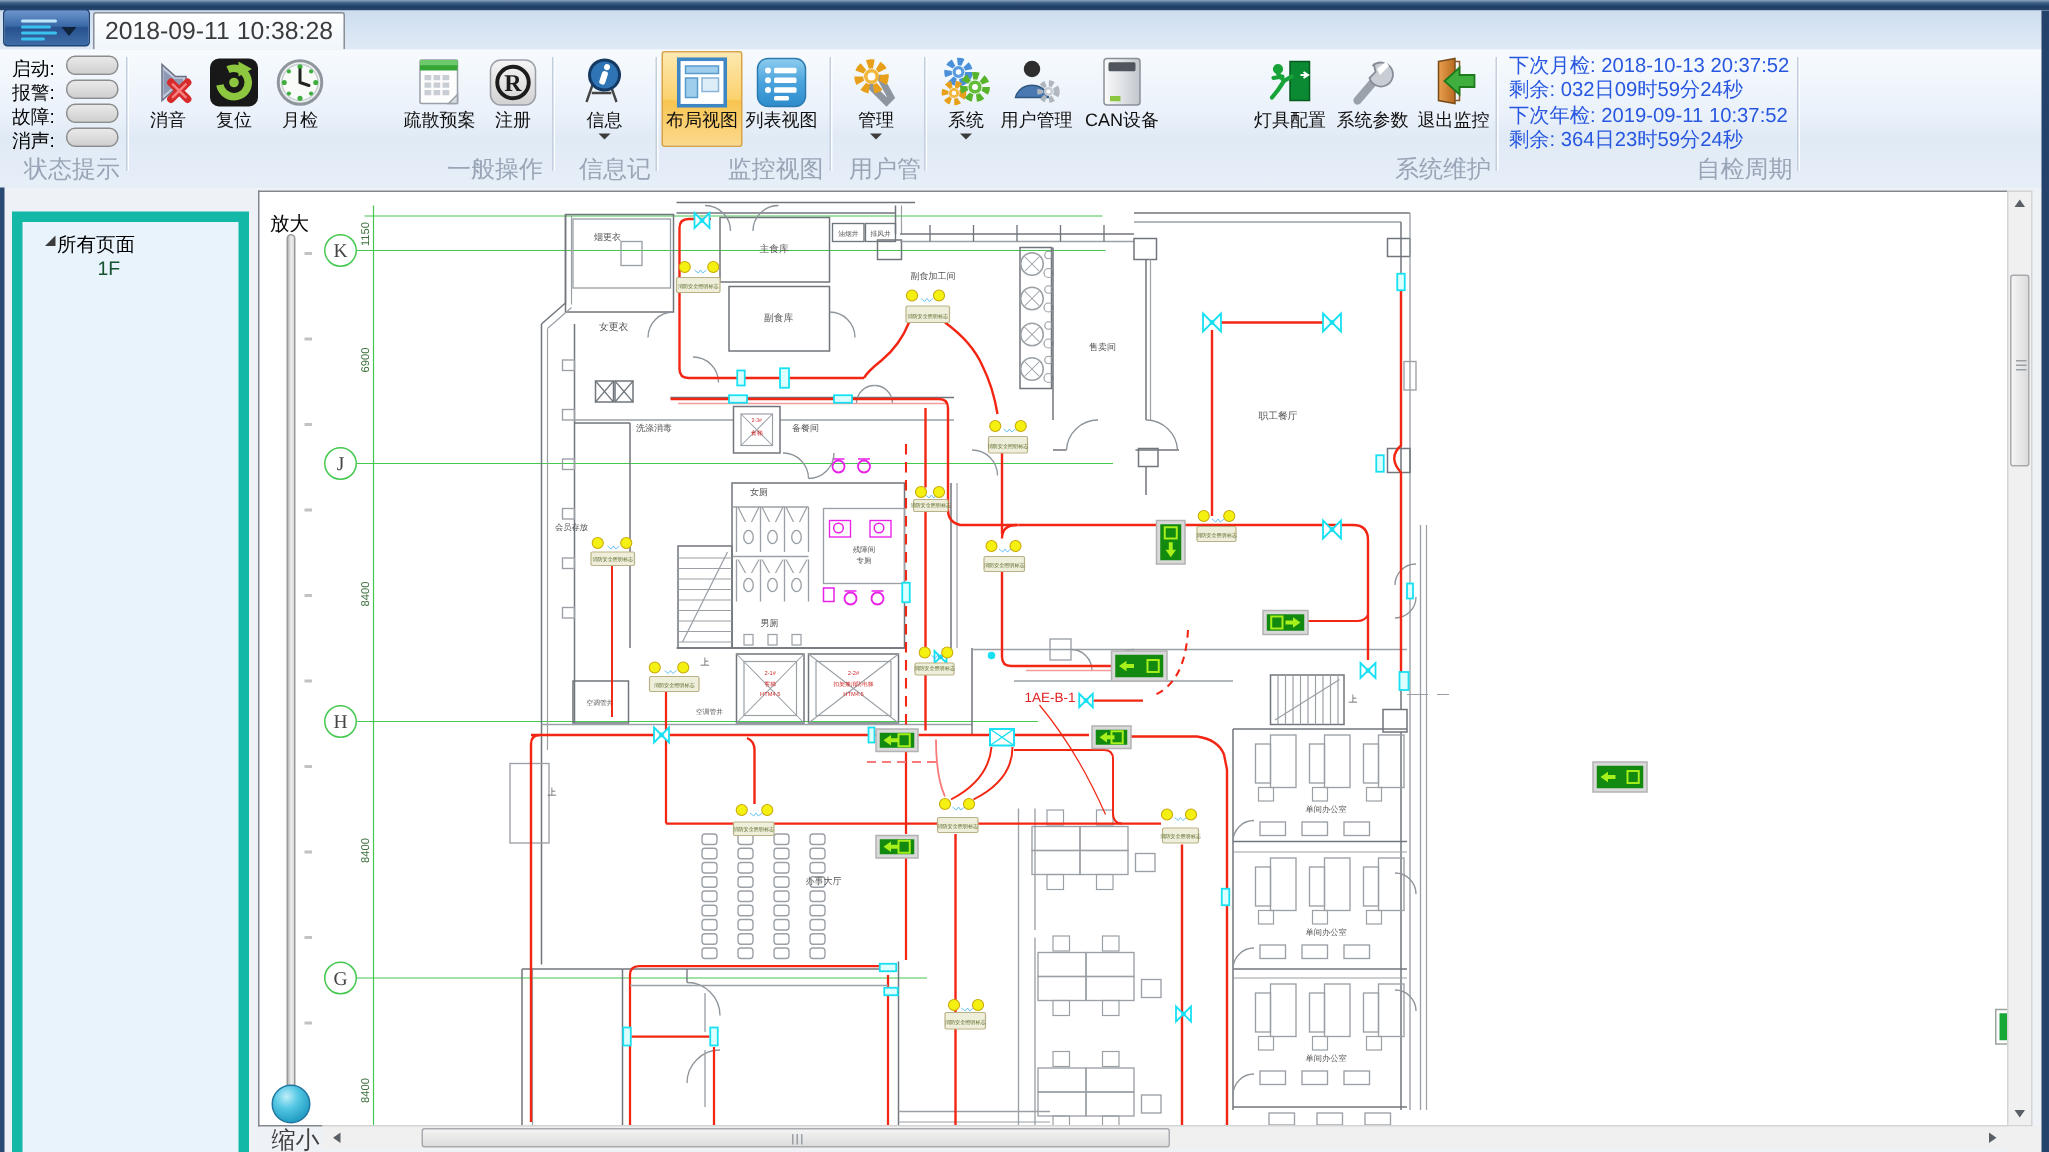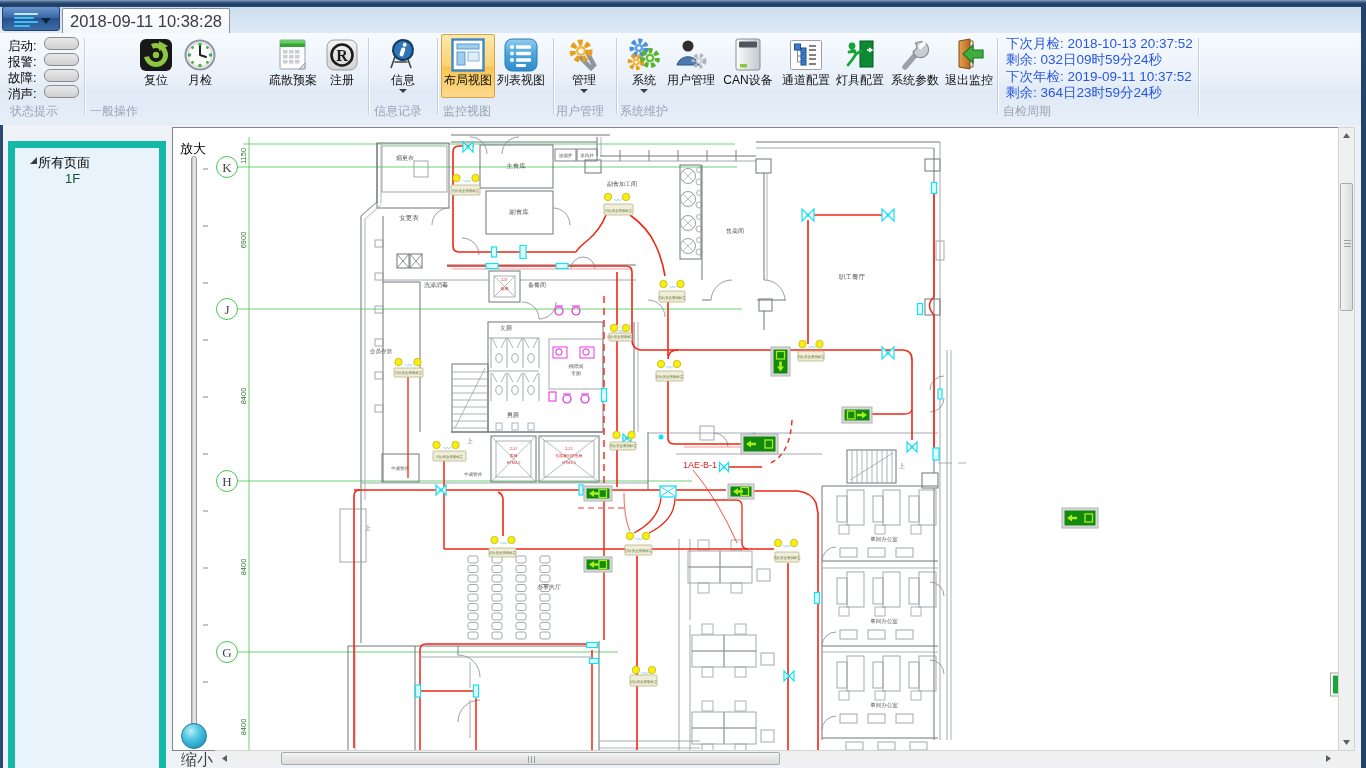--- a/index.html
+++ b/index.html
@@ -6,21 +6,21 @@
 #win{position:relative;width:1366px;height:768px}
 #topstrip{left:0;top:0;width:1366px;height:7px;background:linear-gradient(180deg,#8da4bd 0%,#3a5c85 30%,#1d3d64 65%,#2a4a72 100%)}
 #tabrow{left:0;top:7px;width:1366px;height:26px;background:linear-gradient(180deg,#cdddee,#e0eaf6)}
 #menubtn{left:2px;top:6px;width:58px;height:25px;background:linear-gradient(180deg,#6d96cc 0%,#3a69a8 45%,#27518f 50%,#3e6ca6 100%);border:1px solid #1f4475;border-radius:3px}
 #menubtn .l{position:absolute;left:11px;height:2px;background:#39c2f0;border-radius:1px}
 #menubtn .ar{position:absolute;left:38px;top:11px;width:0;height:0;border-left:5px solid transparent;border-right:5px solid transparent;border-top:6px solid #10233d}
 #tab{left:62px;top:8px;width:168px;height:25px;background:linear-gradient(180deg,#ffffff,#f0f6fc);border:1px solid #8b9097;border-bottom:none;border-radius:2px 2px 0 0;color:#3b3b3b;font-size:16.5px;text-align:center;line-height:25px}
 #ribbon{left:0;top:33px;width:1366px;height:108px;background:linear-gradient(180deg,#f7fbfe 0%,#eaf1fa 40%,#e0eaf5 55%,#e6eef8 82%,#dce7f3 100%)}
 #ribbon:after{content:"";position:absolute;left:0;bottom:-4px;width:1366px;height:4px;background:linear-gradient(180deg,#c9d4e2,#8fa3bc)}
 .gsep{position:absolute;top:5px;width:1px;height:76px;background:#c3cfde;box-shadow:1px 0 0 #fdfeff}
-.glabel{position:absolute;top:70px;height:14px;font-size:12px;color:#99a5b6;text-align:left}
+.glabel{position:absolute;top:70px;height:14px;font-size:16px;color:#99a5b6;text-align:right}
 .rbtn{position:absolute;top:3px;width:54px;height:82px;text-align:center;font-size:12px;color:#111}
 .rbtn svg{display:block;margin:2px auto 1px}
 .rbtn .t{display:block;line-height:14px}
 .drop{display:block;margin:2px auto 0;width:0;height:0;border-left:4px solid transparent;border-right:4px solid transparent;border-top:4px solid #3c3c3c}
 .statlbl{position:absolute;left:8px;width:36px;font-size:12.5px;color:#000;text-align:left}
 .pill{position:absolute;left:44px;width:35px;height:13px;border:1px solid #8c8c8c;border-radius:6px;background:linear-gradient(180deg,#e9e9e9,#cfcfcf)}
 #infotext{position:absolute;left:1006px;top:3px;font-size:13.5px;color:#2857e0;line-height:16.4px;white-space:nowrap}
 </style></head><body>
 <div id="win">
 <div class="abs" id="topstrip"></div>
@@ -52,20 +52,33 @@
   <div class="glabel" style="left:443px;width:106px">监控视图</div>
   <div class="gsep" style="left:553px"></div>
   <div class="glabel" style="left:556px;width:58px">用户管理</div>
   <div class="gsep" style="left:616px"></div>
   <div class="glabel" style="left:620px;width:374px">系统维护</div>
   <div class="gsep" style="left:997px"></div>
   <div class="glabel" style="left:1003px;width:192px">自检周期</div>
   <div class="gsep" style="left:1198px"></div>
   <div id="infotext">下次月检: 2018-10-13 20:37:52<br>剩余: 032日09时59分24秒<br>下次年检: 2019-09-11 10:37:52<br>剩余: 364日23时59分24秒</div>
 
+  <div class="rbtn" style="left:85px">
+    <svg width="34" height="34" viewBox="0 0 34 34">
+          <path d="M29 13 h-7 l-9 -8 v24 l9 -8 h7 z" fill="#c3cadb" stroke="#6a7184"></path>
+          <path d="M27 14.5 h-6 l-7 -6 v17 l7 -6 h6 z" fill="#8e99b4"></path>
+          <g stroke="#d62b2b" stroke-width="5.2" stroke-linecap="round">
+            <path d="M19 17 L30 28 M30 17 L19 28"></path>
+          </g>
+          <g stroke="#f98080" stroke-width="1.6" stroke-linecap="round">
+            <path d="M20.2 18.2 L28.8 26.8 M28.8 18.2 L20.2 26.8"></path>
+          </g>
+        </svg>
+    <span class="t">消音</span>
+      </div>
   <div class="rbtn" style="left:129px">
     <svg width="34" height="34" viewBox="0 0 34 34">
           <rect x="1" y="1" width="32" height="32" rx="6" fill="#181818"></rect>
           <circle cx="17" cy="17" r="9.5" fill="none" stroke="#8dc63f" stroke-width="5" stroke-dasharray="47 13" transform="rotate(-115 17 17)"></circle>
           <path d="M20 3 L29 8 L20 13 Z" fill="#8dc63f"></path>
           <circle cx="17" cy="17" r="3.2" fill="#8dc63f"></circle>
         </svg>
     <span class="t">复位</span>
       </div>
   <div class="rbtn" style="left:173px">
@@ -211,38 +224,20 @@
             <linearGradient id="cang" x1="0" y1="0" x2="1" y2="0">
               <stop offset="0" stop-color="#fbfbfb"></stop>
               <stop offset="0.5" stop-color="#dfe2e6"></stop>
               <stop offset="1" stop-color="#c2c7cd"></stop>
             </linearGradient>
           </defs>
           <rect x="8" y="3.5" width="18" height="6" rx="1" fill="#4f565e"></rect>
           <rect x="9" y="26" width="7" height="3.5" fill="#8dc63f"></rect>
         </svg>
     <span class="t">CAN设备</span>
-      </div>
-  <div class="rbtn" style="left:776px;width:60px">
-    <svg width="34" height="34" viewBox="0 0 34 34">
-          <rect x="1.5" y="2.5" width="31" height="29" rx="1" fill="#fcfcfd" stroke="#9aa0a8"></rect>
-          <g stroke="#888" stroke-width="1">
-            <path d="M8.5 10 V24 M8.5 12 H13 M8.5 18 H13 M8.5 24 H13"></path>
-          </g>
-          <g fill="#3a7bd0" stroke="#1d4f92">
-            <rect x="5.5" y="6" width="6" height="6"></rect>
-            <rect x="12" y="10" width="5" height="5"></rect>
-            <rect x="12" y="16" width="5" height="5"></rect>
-            <rect x="12" y="22" width="5" height="5"></rect>
-          </g>
-          <g stroke="#555" stroke-width="1.4">
-            <path d="M20 8 H27 M20 12 H27 M20 17 H27 M20 21 H27 M20 26 H27"></path>
-          </g>
-        </svg>
-    <span class="t">通道配置</span>
       </div>
   <div class="rbtn" style="left:830px;width:60px">
     <svg width="34" height="34" viewBox="0 0 34 34">
           <rect x="17" y="3" width="13" height="26" fill="#0b8a33" stroke="#055a1e"></rect>
           <path d="M24 12 h4 M26 10 l3 2 -3 2" stroke="#fff" stroke-width="1.4" fill="none"></path>
           <circle cx="9" cy="8" r="3.4" fill="#18a339"></circle>
           <g stroke="#18a339" stroke-width="2.8" fill="none" stroke-linecap="round">
             <path d="M9 11 L13 16 L9 22 M13 16 L18 13 M9 22 L5 27 M6 14 L12 13"></path>
           </g>
         </svg>

